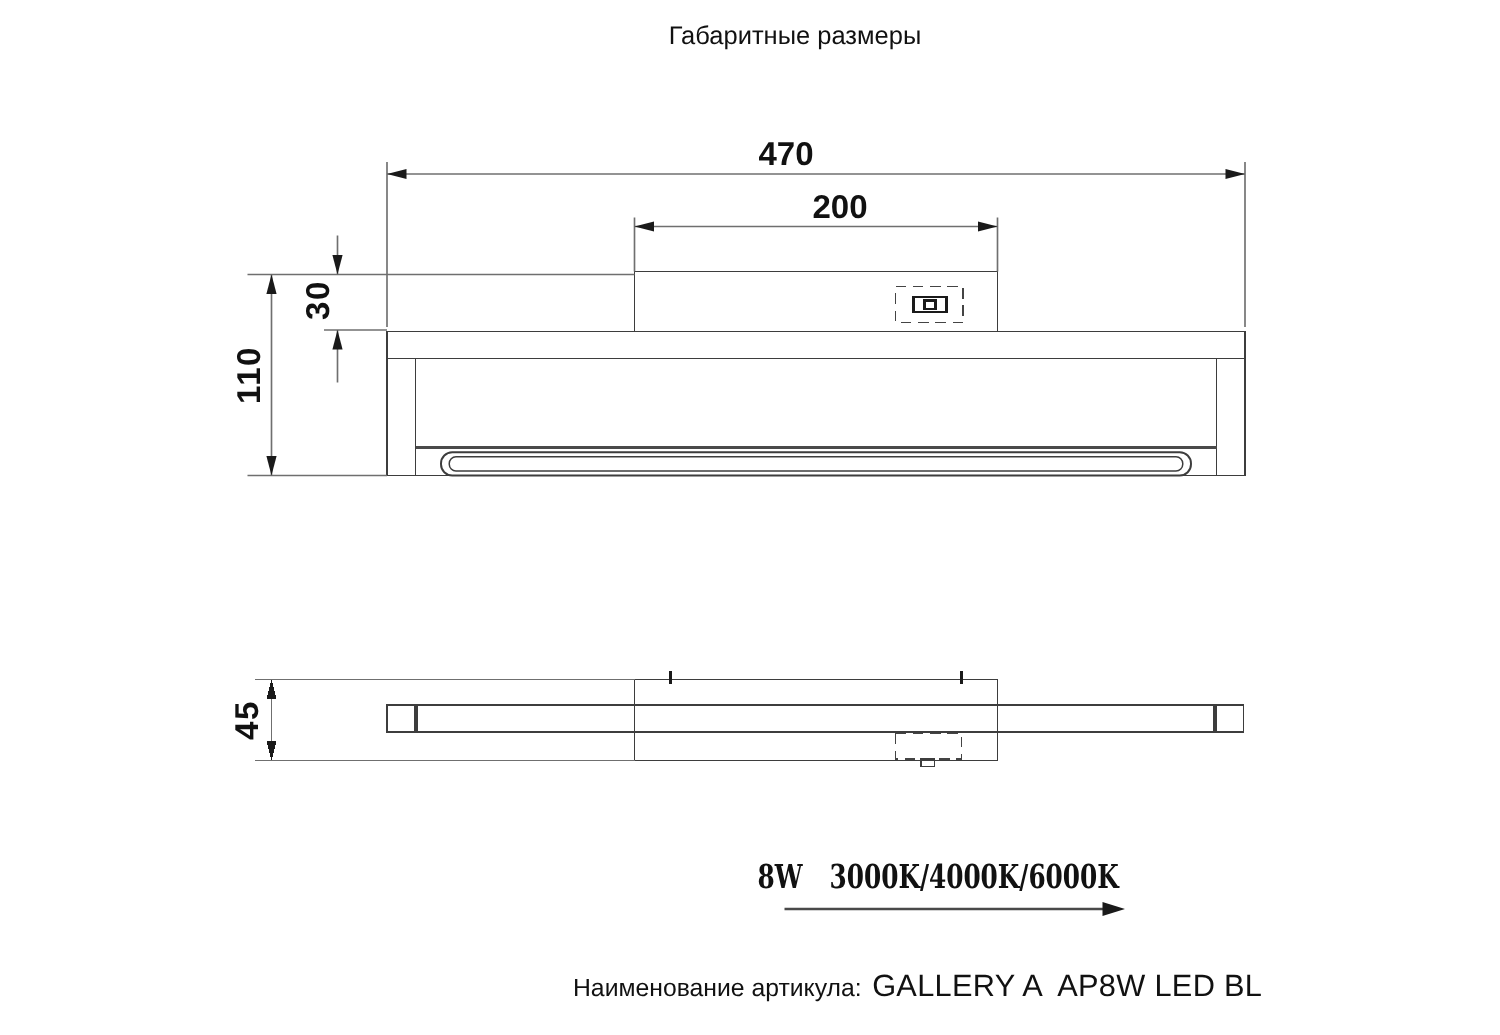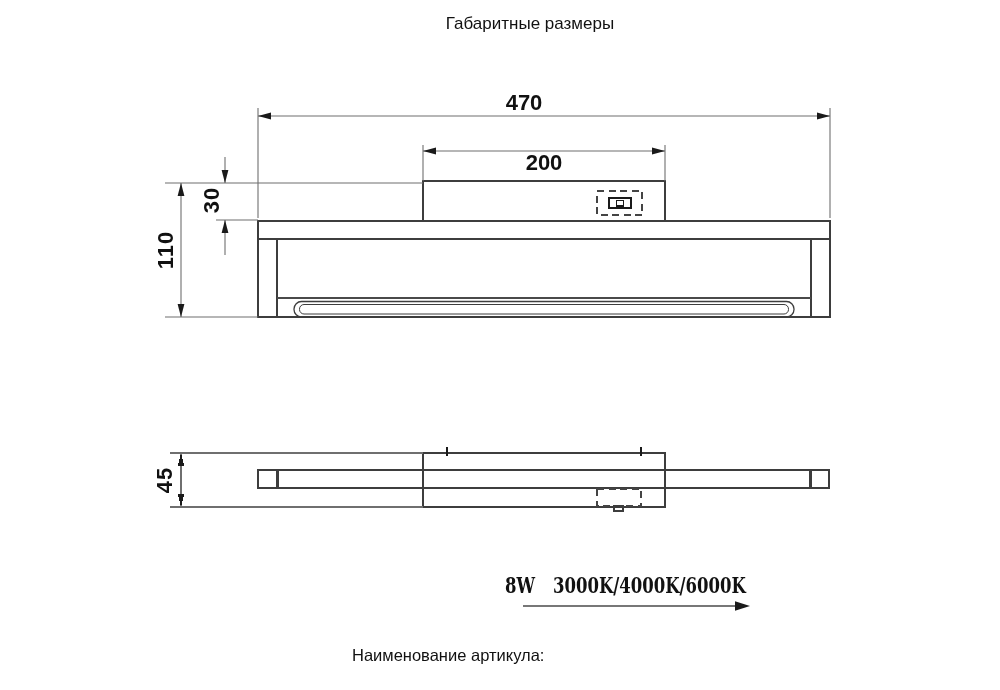--- a/index.html
+++ b/index.html
@@ -33,21 +33,21 @@
   }
   .power{
     position:absolute;left:505px;top:572px;display:flex;gap:24px;
     font-family:"DejaVu Serif","Liberation Serif",serif;font-weight:bold;
     font-size:22px;white-space:pre;transform:scaleX(0.75);transform-origin:left top;
   }
   .caption{
     position:absolute;left:352px;top:646px;display:flex;align-items:baseline;gap:7px;
     white-space:pre;
   }
-  .caption .cap-label{font-size:16.5px;}
+  .caption .cap-label{font-size:16.5px;margin-left:30px;}
   .caption .cap-article{font-size:20.5px;letter-spacing:0.2px;}
 </style>
 </head>
 <body>
 
 <div class="canvas">
 
   <svg width="1000" height="690" viewBox="0 0 1000 690">
 
     <g shape-rendering="crispEdges">
@@ -140,30 +140,31 @@
     <g>
       <line x1="523" y1="606" x2="737" y2="606" stroke="#4a4a4a" stroke-width="1.7"></line>
       <polygon class="ah" points="750,606 735,601.3 735,610.7"></polygon>
     </g>
   </svg>
 
   <div class="title">Габаритные размеры</div>
 
   <div class="lbl" style="left:484px;top:92px;width:80px;">470</div>
 
-  <div class="lbl" style="left:504px;top:127px;width:80px;margin-top:25px;">200</div>
+  <div class="lbl" style="left:520px;top:127px;width:80px;">200</div>
 
   <div class="lbl rot" style="left:172px;top:189px;">30</div>
 
   <div class="lbl rot" style="left:126px;top:239px;">110</div>
 
   <div class="lbl rot" style="left:125px;top:469px;">45</div>
 
   <div class="power">
     <span>8W</span>
     <span>3000K/4000K/6000K</span>
   </div>
 
   <div class="caption">
     <span class="cap-label">Наименование артикула:</span>
+    <span class="cap-article">GALLERY A  AP8W LED BL</span>
   </div>
 
 </div>
 
 </body></html>

